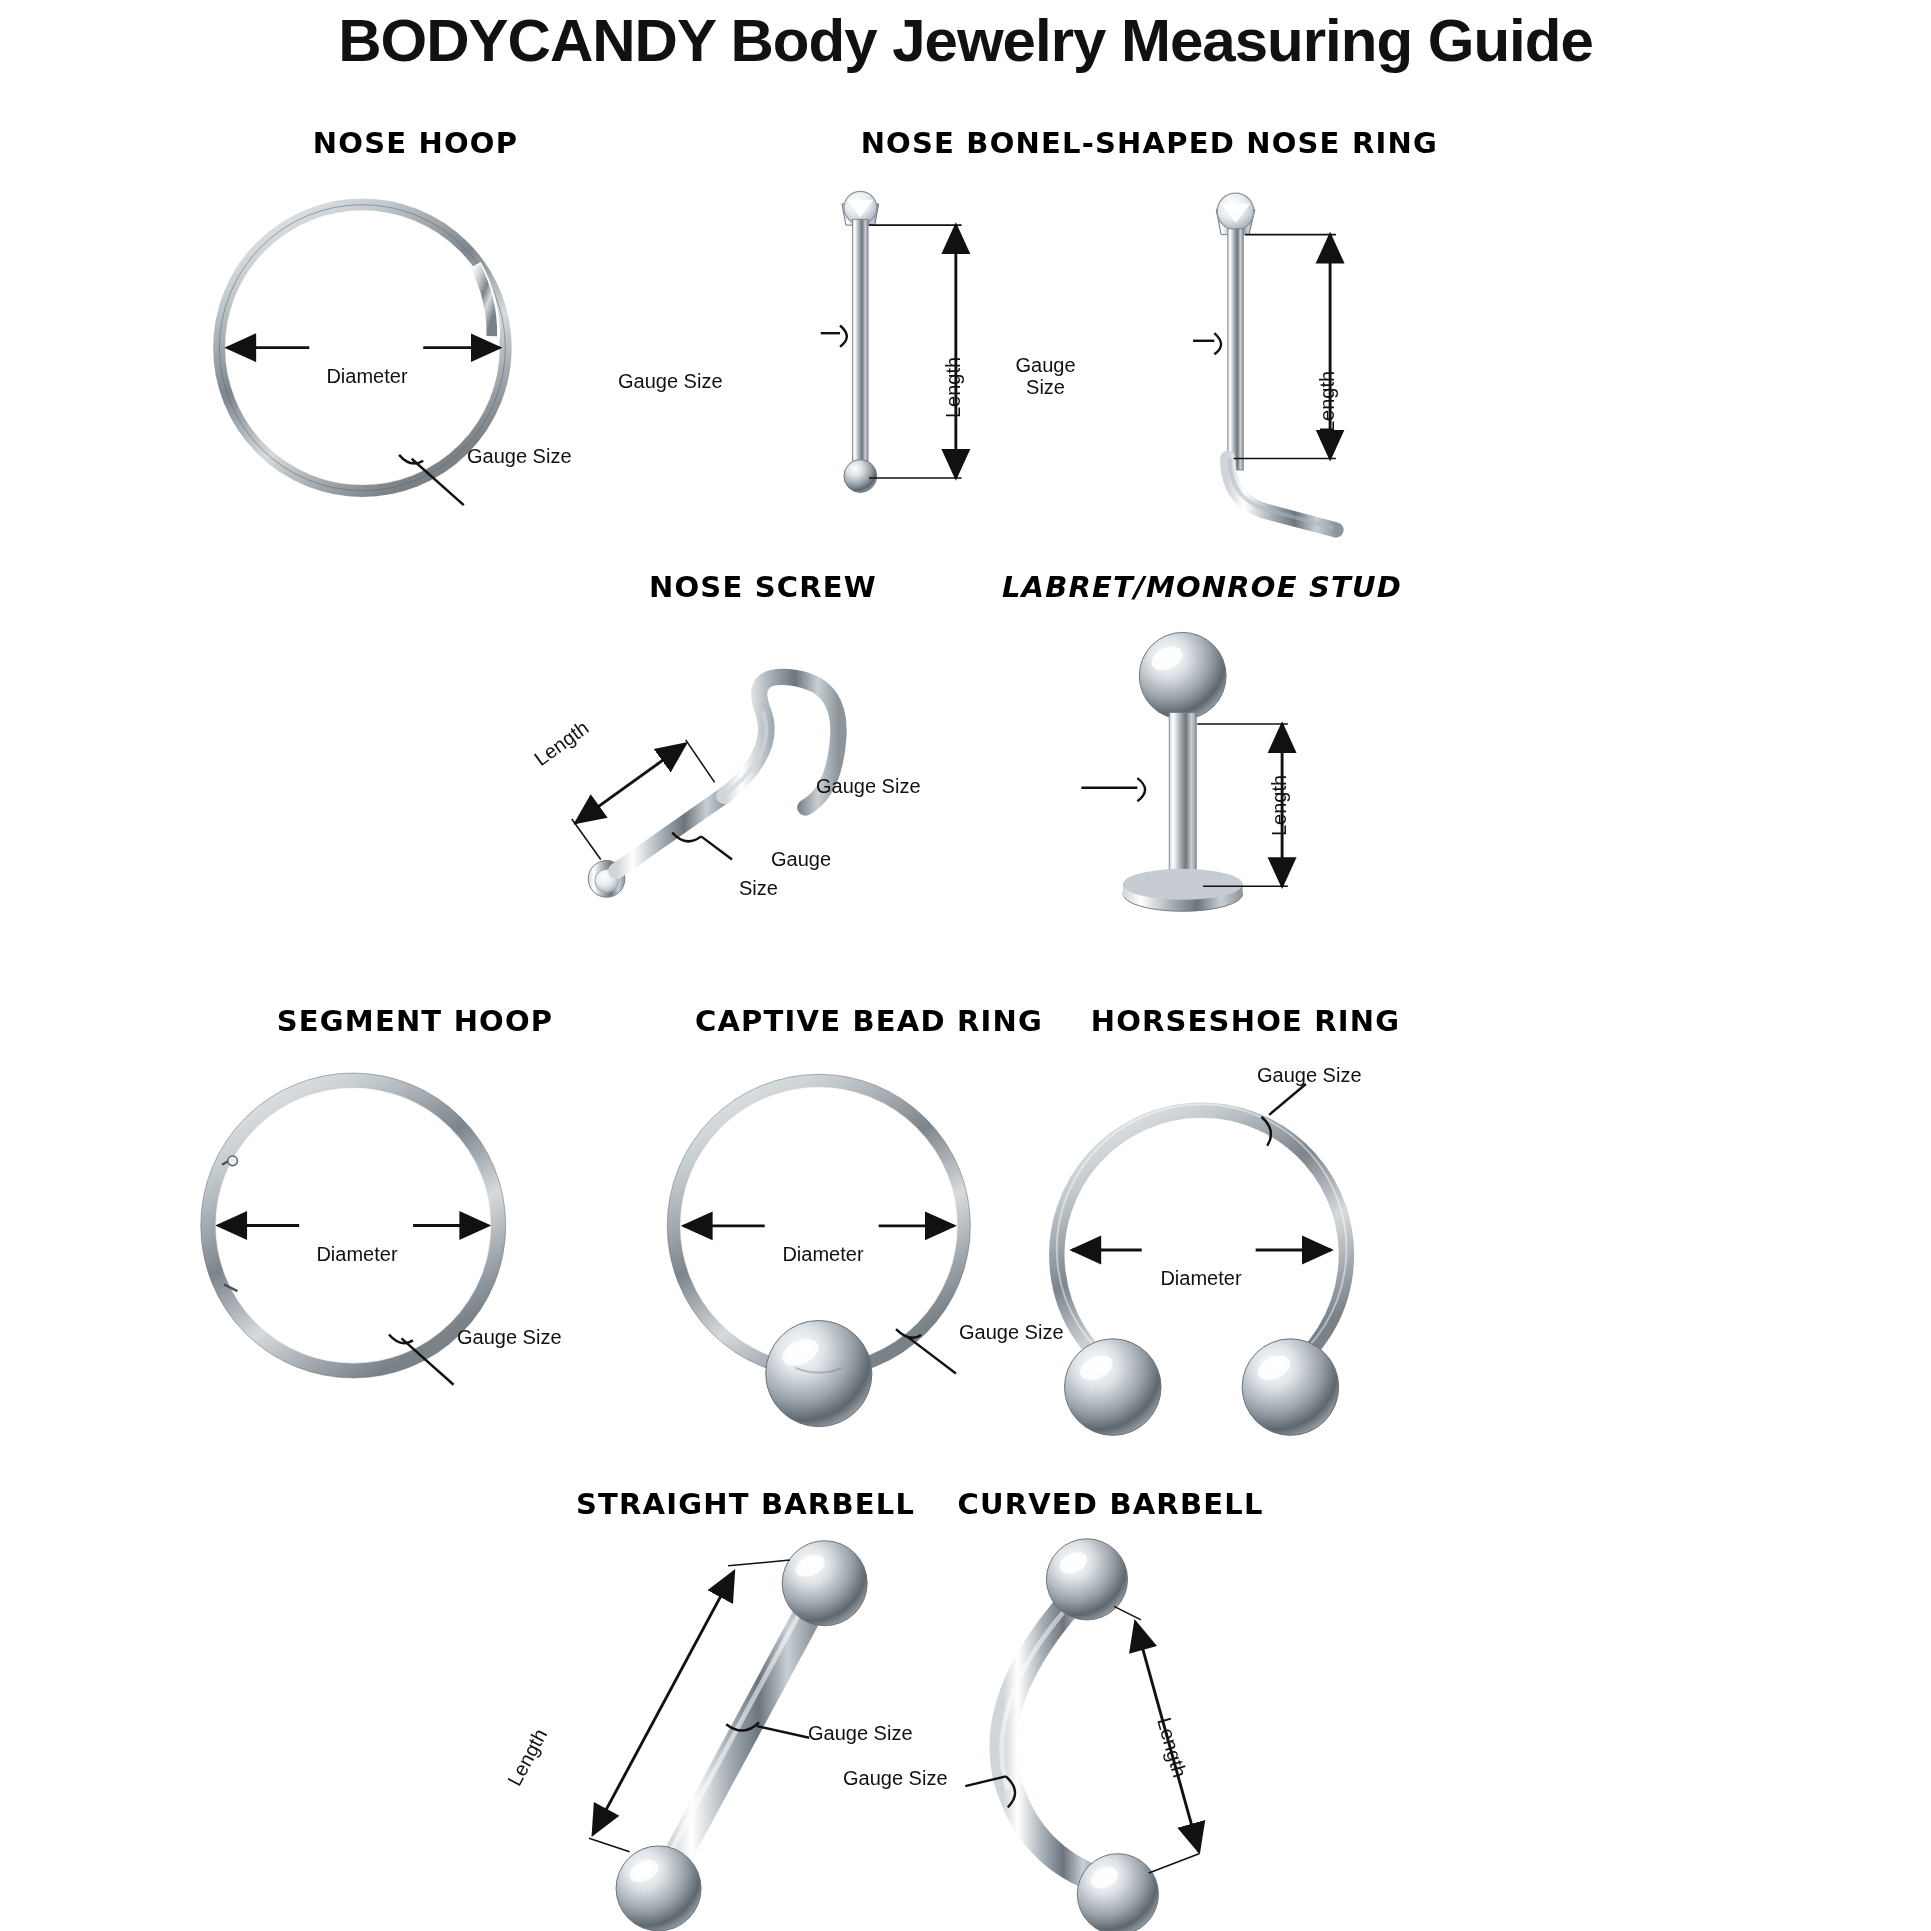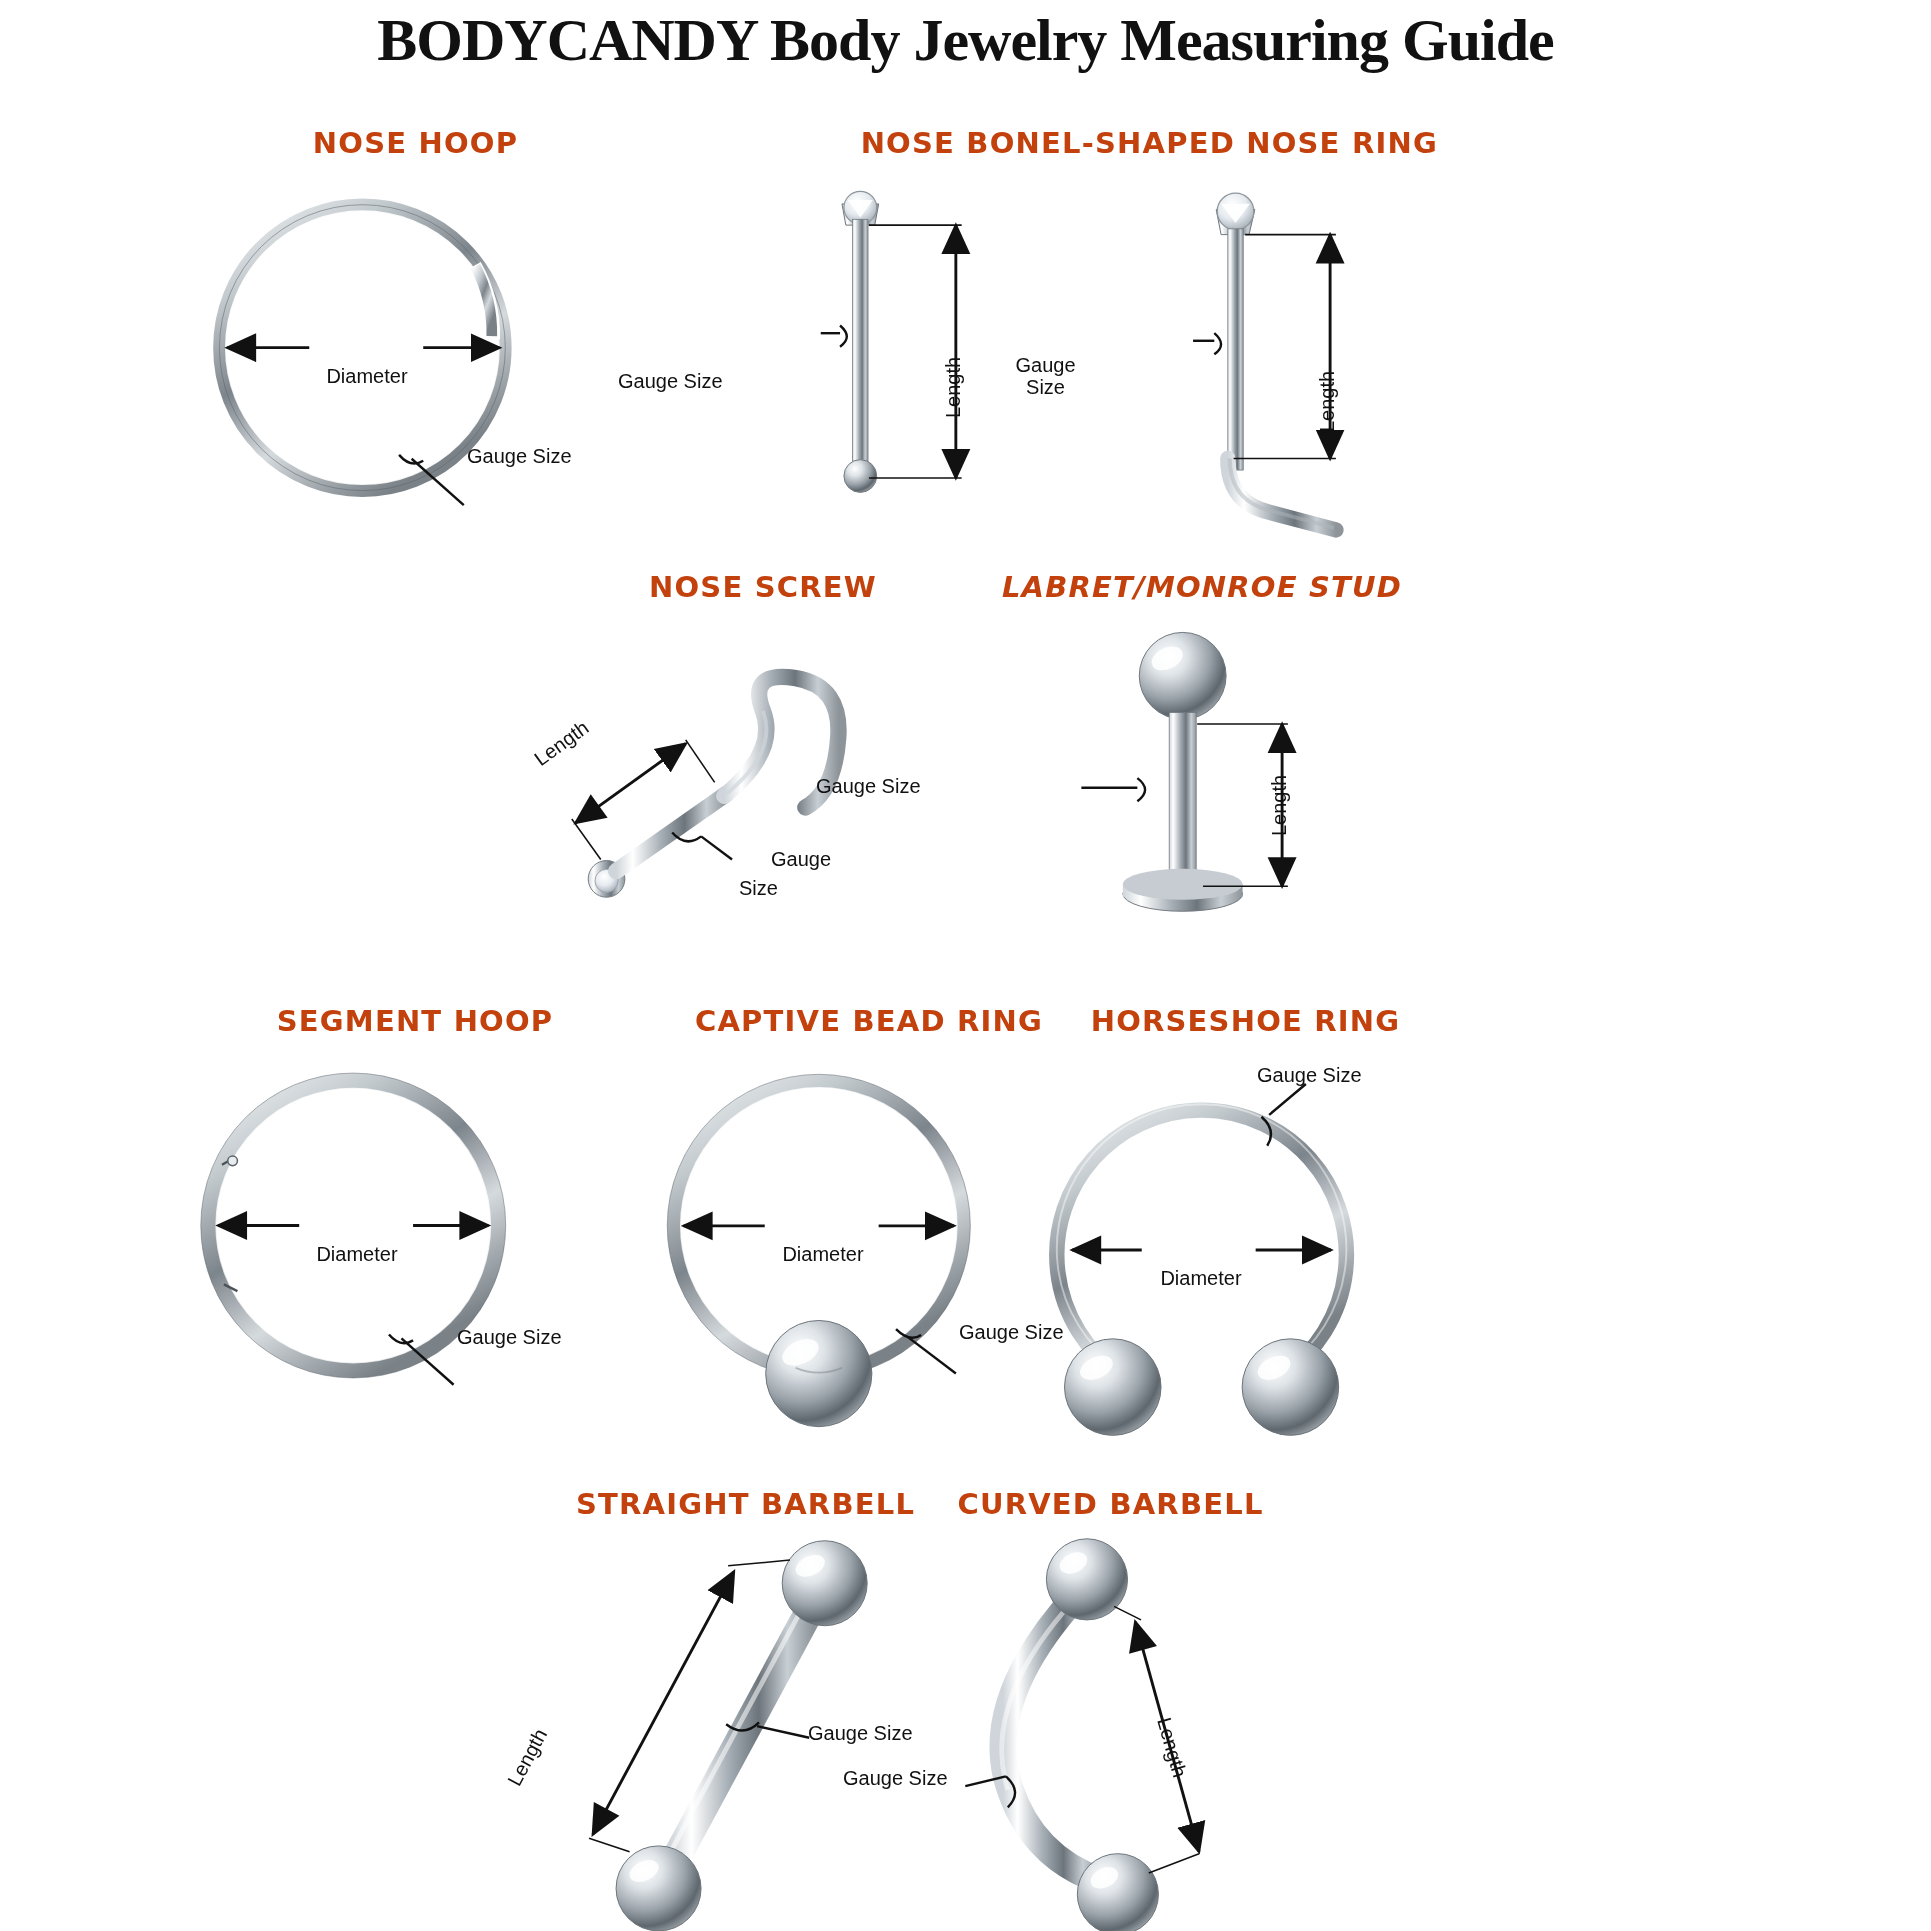--- a/index.html
+++ b/index.html
@@ -1,30 +1,30 @@
 <!DOCTYPE html>
 <html><head>
 <meta charset="utf-8">
 <style>
   html,body{margin:0;padding:0;background:#ffffff;}
   body{width:1931px;height:1931px;font-family:"Liberation Sans",sans-serif;color:#000;position:relative;overflow:hidden;}
   .page{position:relative;width:1931px;height:1931px;}
 
   .guide-title{
     position:absolute;top:5.8px;left:0;width:1931px;text-align:center;
-    font-family:Liberation Serif, serif;
+    font-family:Liberation Sans, sans-serif;
     font-size:60px;font-weight:bold;letter-spacing:-1px;
     color:#111;
   }
 
   .item{position:absolute;}
   .item-title{
     position:absolute;left:0;width:100%;text-align:center;
     font-family:"DejaVu Sans",sans-serif;
-    font-weight:bold;font-size:29px;letter-spacing:1.2px;color:#c2410c;
+    font-weight:bold;font-size:29px;letter-spacing:1.2px;color:#000000;
   }
 
   .lbl{
     position:absolute;font-family:"Liberation Sans",sans-serif;
     font-size:20px;color:#111;white-space:nowrap;
   }
   .lbl.vert{writing-mode:vertical-rl;transform:rotate(180deg);text-align:center;}
   .lbl.two{white-space:normal;width:77px;text-align:center;line-height:1.1;}
 
   svg{display:block;overflow:visible;}

